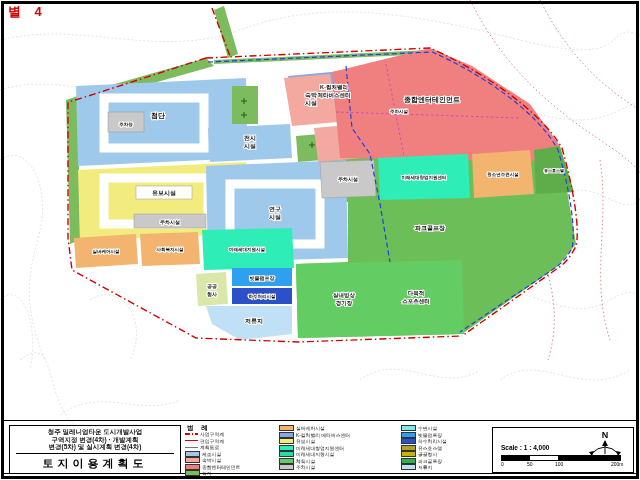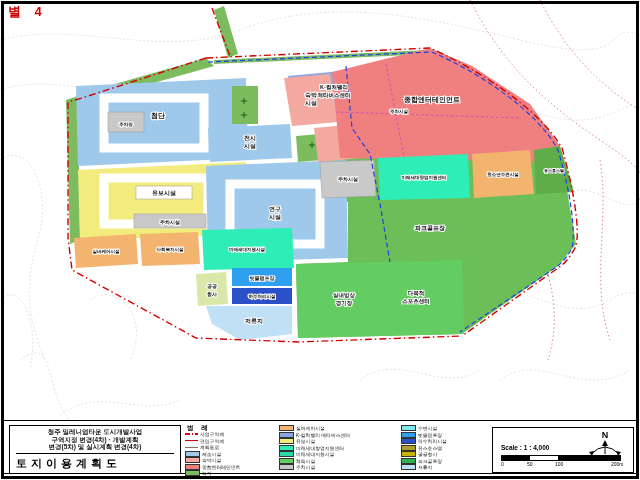--- a/index.html
+++ b/index.html
@@ -10,21 +10,21 @@
   .stamp{position:absolute;left:8px;top:3px;color:#d40000;font-weight:bold;
          font-size:13px;letter-spacing:5px;}
   .strip-topline{position:absolute;left:4px;right:4px;top:420px;border-top:1px solid #000;}
   .strip-botline{position:absolute;left:4px;right:4px;top:473px;border-top:1px solid #000;
                  border-bottom:2px solid #000;height:2px;}
   
   .titlebox{position:absolute;left:9px;top:425px;width:170px;height:47px;
             border:1.5px solid #000;background:#fff;}
   .titlebox .lines{font-size:6.5px;font-weight:bold;line-height:7.5px;text-align:center;
                    padding-top:2px;color:#111;}
-  .titlebox .main{margin:2px 6px 0 6px;border-top:1px solid #000;
+  .titlebox .main{margin:2px 6px 0 6px;border-top:1px solid #000;text-align:center;
                   font-size:11px;font-weight:bold;letter-spacing:4px;padding-top:2px;color:#000;}
   
   .legendbox{position:absolute;left:183px;top:424px;width:303px;height:49px;background:#fff;}
   .legendbox .hdr{position:absolute;left:4px;top:0;font-size:6.5px;font-weight:bold;letter-spacing:3px;}
   .lcol{position:absolute;top:7px;}
   .lcol.c1{left:2px;width:92px;top:7px;}
   .lcol.c2{left:96px;width:120px;top:1px;}
   .lcol.c3{left:218px;width:85px;top:1px;}
   .lrow{display:flex;align-items:center;height:6px;margin-bottom:0.5px;}
   .lsym{width:13px;height:4px;margin-right:2px;flex:none;border:0.5px solid #333;}

